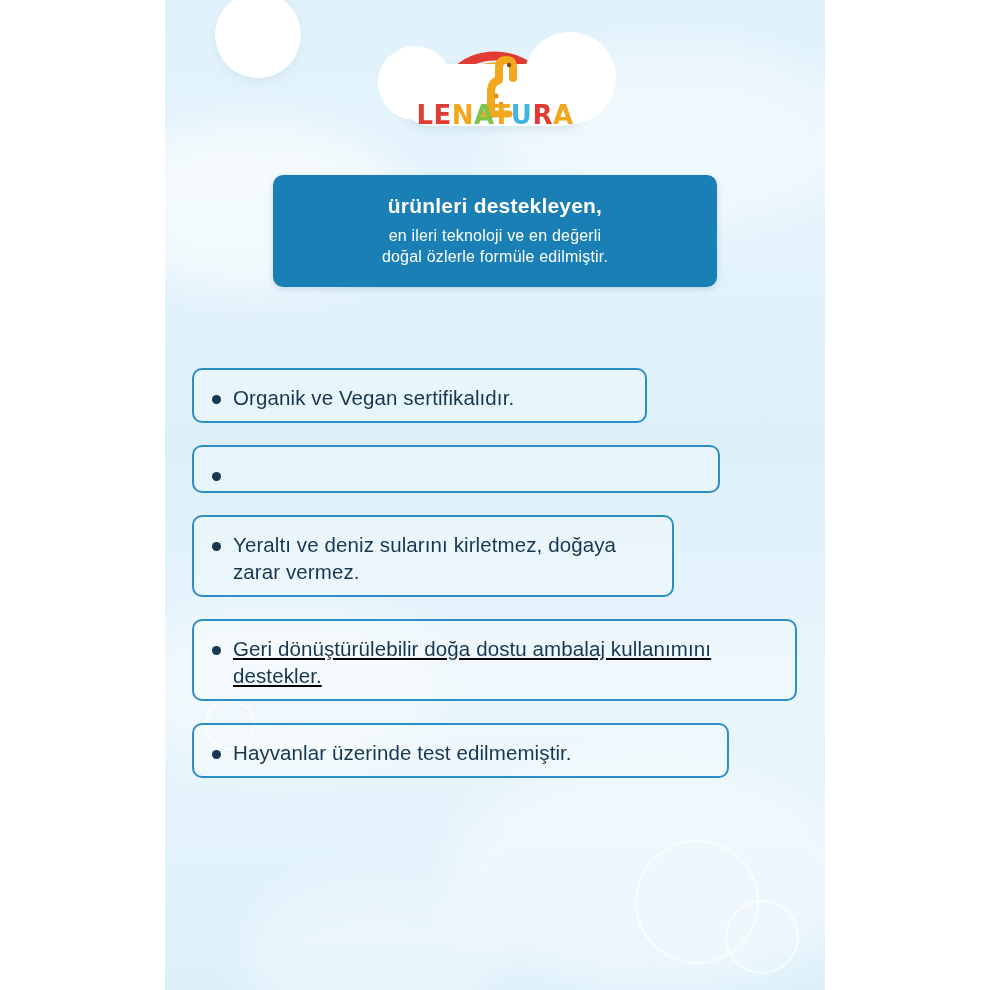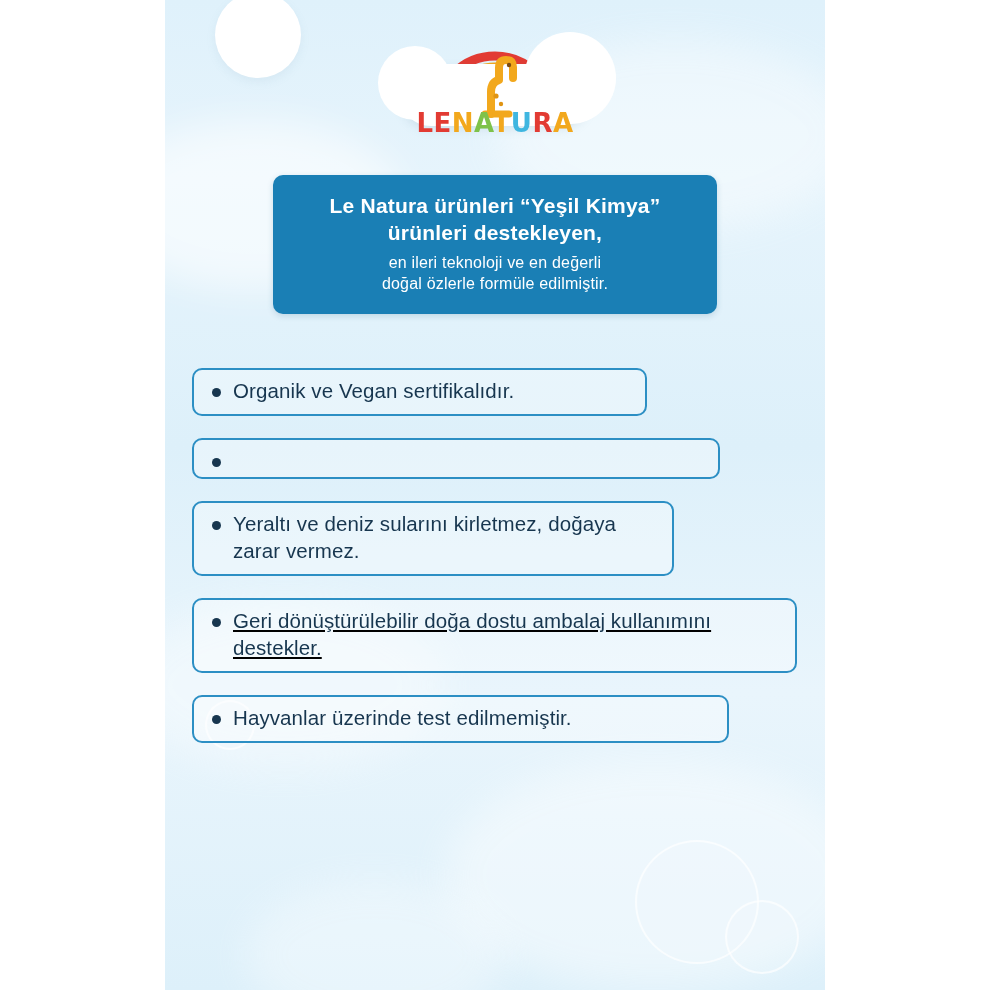--- a/index.html
+++ b/index.html
@@ -78,21 +78,21 @@
     position: absolute;
     background: #ffffff;
     border-radius: 50%;
     width: 86px; height: 86px;
     left: 50px; top: -36px;
     box-shadow: 0 4px 10px rgba(120,160,180,0.10);
   }
   .rainbow-svg { position: absolute; left: 262px; top: 6px; }
   .logo-text {
     position: absolute;
-    left: 0; right: 0; top: 80px;
+    left: 0; right: 0; top: 72px;
     text-align: center;
     font-family: "DejaVu Sans", sans-serif;
     font-weight: bold;
     font-size: 26px;
     letter-spacing: 0.5px;
     z-index: 5;
   }
   .logo-le { color: #e23b33; }
   .logo-n  { color: #f2a81d; }
   .logo-a1 { color: #7ec24a; }
@@ -135,21 +135,21 @@
     left: 0; top: 368px;
     width: 660px;
   }
   .item {
     position: relative;
     margin: 0 0 22px 27px;
     display: inline-block;
     background: rgba(255,255,255,0.30);
     border: 2px solid #2c8fc4;
     border-radius: 10px;
-    padding: 7px 18px 10px 14px;
+    padding: 14px 18px 10px 14px;
     box-sizing: border-box;
   }
   .item-row { display: flex; align-items: flex-start; }
   .dot {
     width: 9px; height: 9px;
     border-radius: 50%;
     background: #17364f;
     margin: 11px 12px 0 4px;
     flex: none;
   }
@@ -198,21 +198,20 @@
         <circle cx="31" cy="44" r="2.6" fill="#e09413"></circle>
         <circle cx="36" cy="52" r="2.2" fill="#e09413"></circle>
         <path d="M20 62 L44 62" stroke="#f2a81d" stroke-width="7" stroke-linecap="round"></path>
       </svg>
       <div class="logo-text">
         <span class="logo-le">LE</span><span class="logo-n">N</span><span class="logo-a1">A</span><span class="logo-t">T</span><span class="logo-u">U</span><span class="logo-r">R</span><span class="logo-a2">A</span>
       </div>
     </div>
 
     <div class="headline">
-      <div class="l-bold">Le Natura ürünleri “Yeşil Kimya”</div>
       <div class="l-bold">ürünleri destekleyen,</div>
       <div class="l-reg">en ileri teknoloji ve en değerli</div>
       <div class="l-reg" style="margin-top:0">doğal özlerle formüle edilmiştir.</div>
     </div>
 
     <div class="list">
       <div class="item w1">
         <div class="item-row">
           <span class="dot"></span>
           <span class="item-text">Organik ve Vegan sertifikalıdır.</span>

